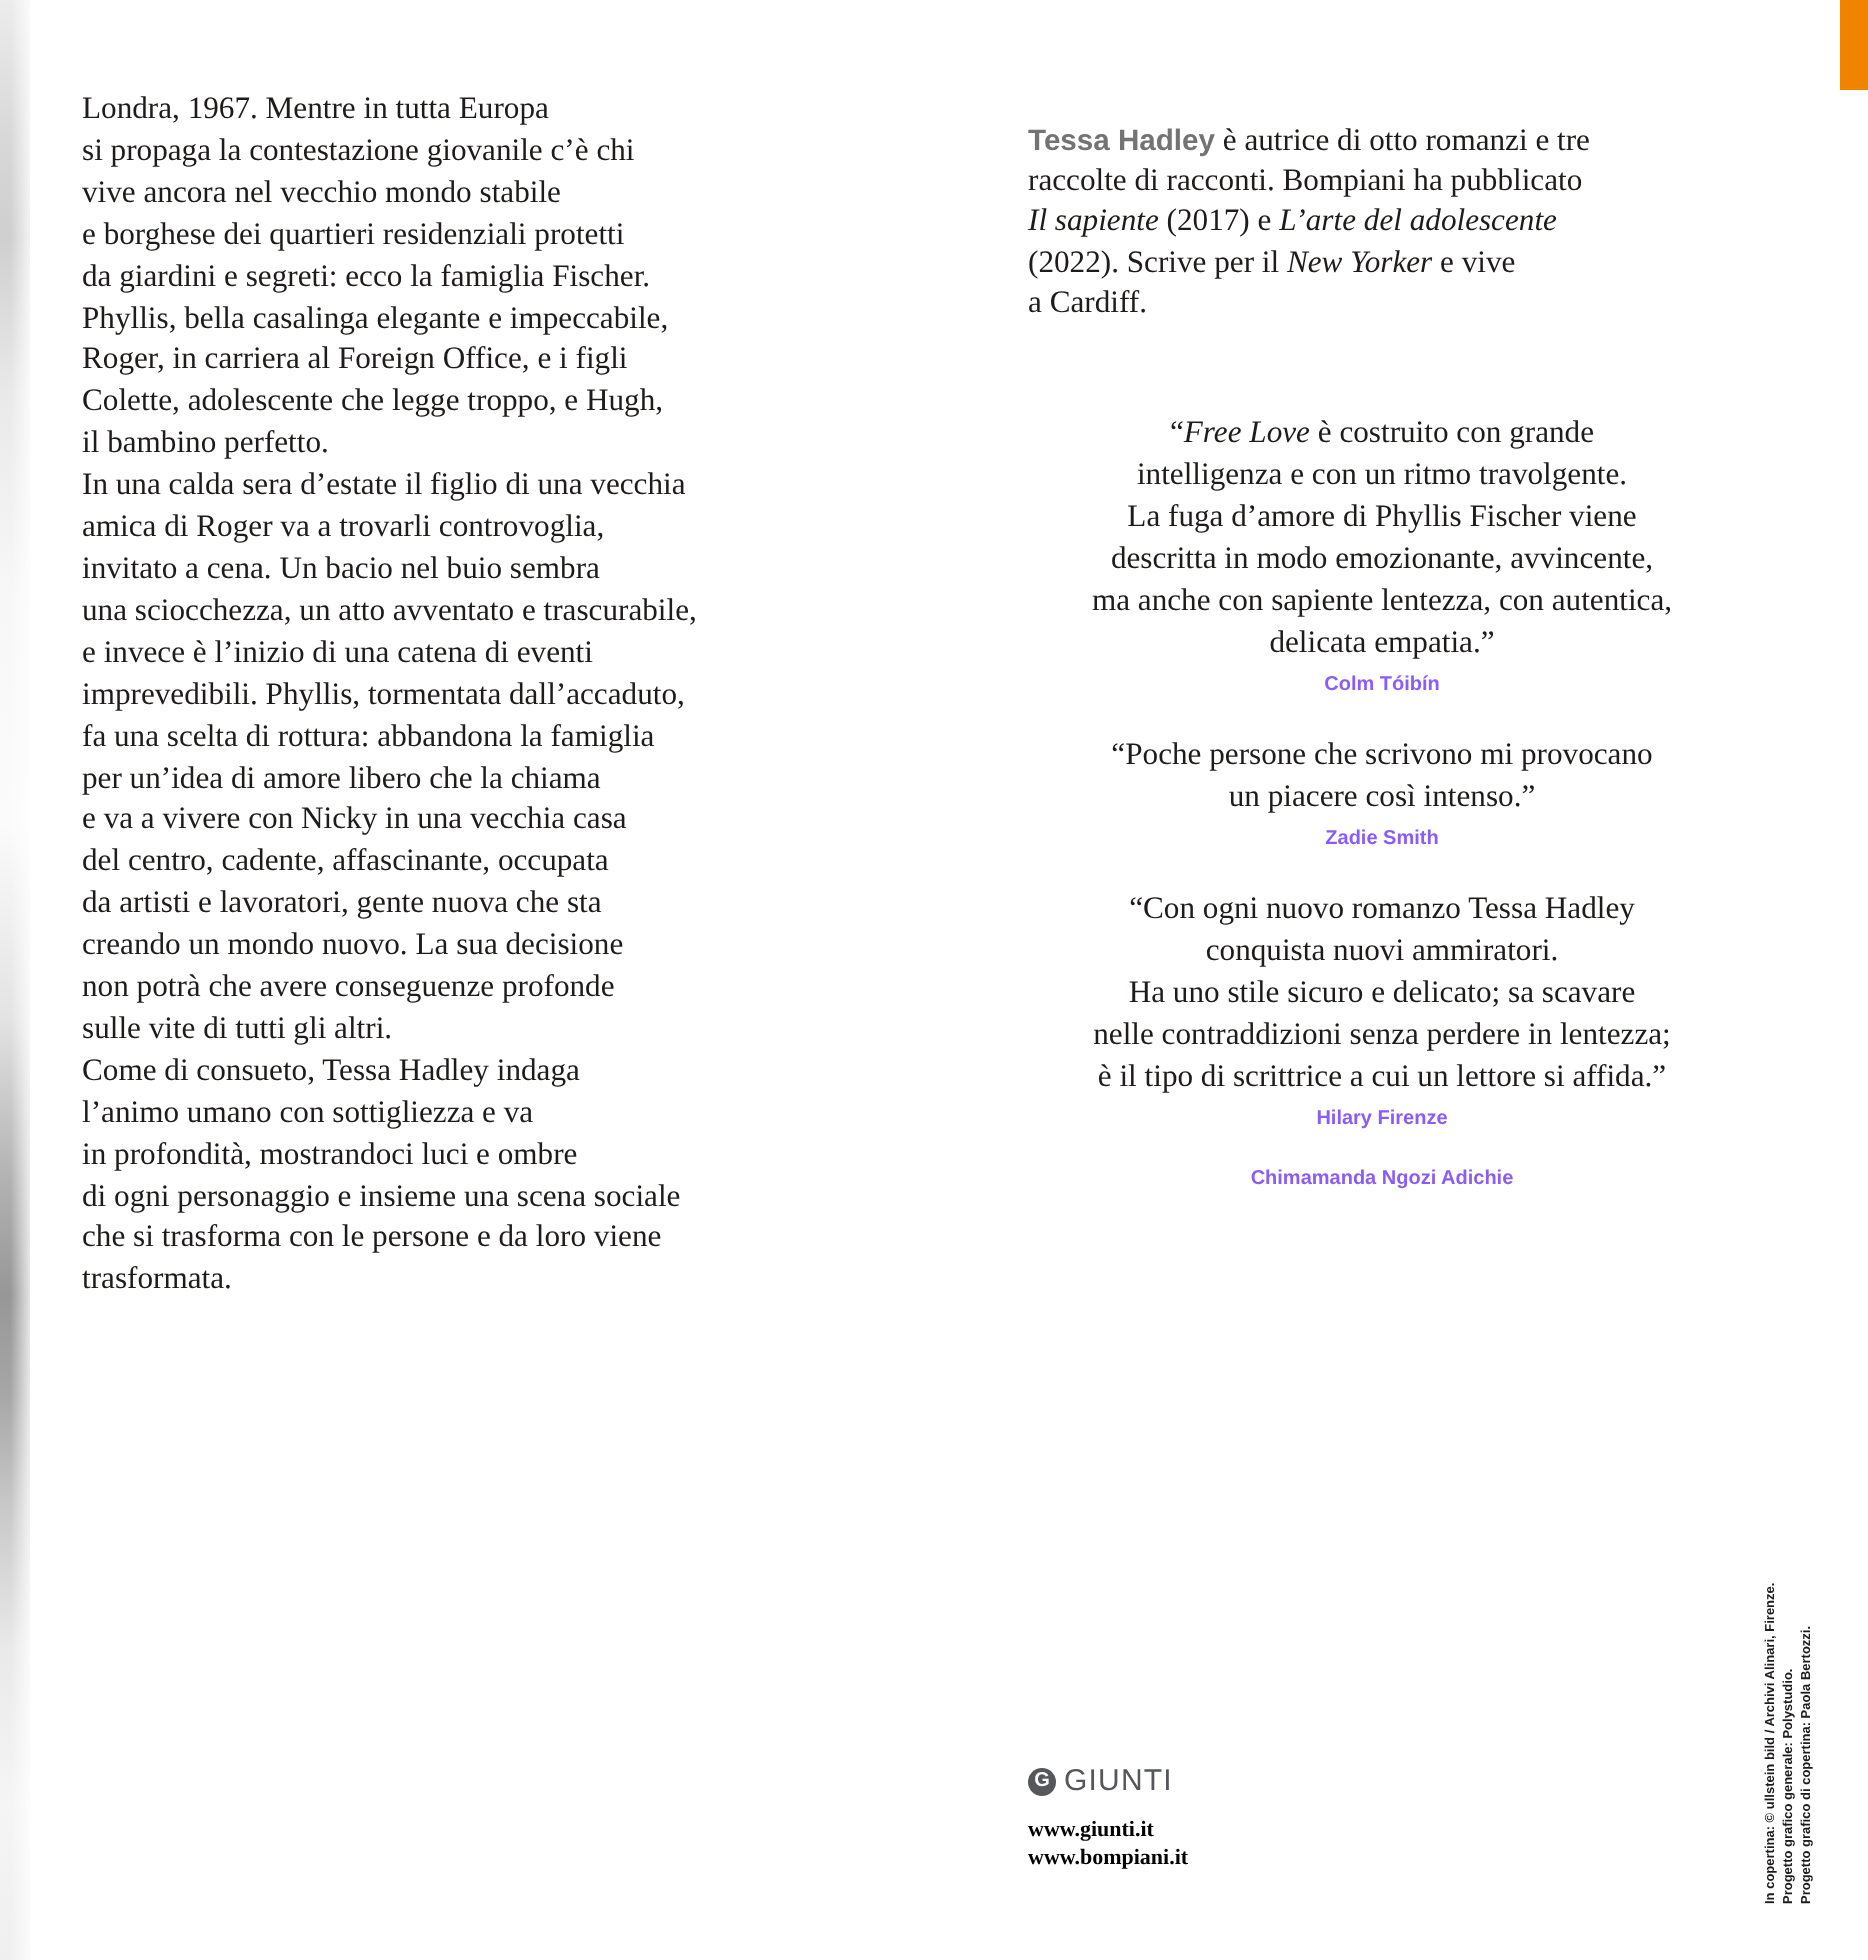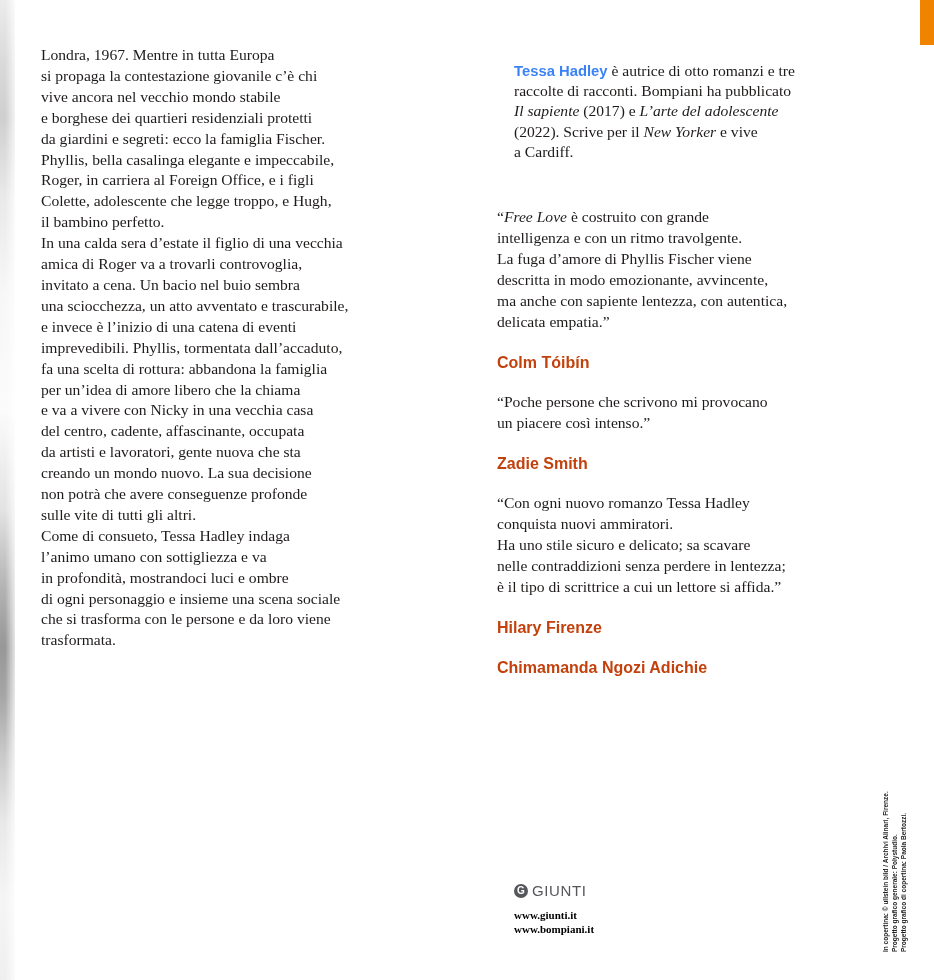--- a/index.html
+++ b/index.html
@@ -44,41 +44,42 @@
     position: absolute; left: 514px; top: 45px;
     width: 362px;
     font-size: 15.6px;
     line-height: 20.4px;
     white-space: pre-line;
   }
   .author-name {
     font-family: "Liberation Sans", sans-serif;
     font-weight: bold;
     font-size: 14.8px;
-    color: #3b82f6;
+    color: #737373;
   }
   .bio em { font-style: italic; }
 
   .quotes {
     position: absolute; left: 497px; top: 206px;
     width: 388px;
+    text-align: center;
   }
   .quote-block { margin-bottom: 19px; }
   .quote-text {
     font-size: 15.6px;
     line-height: 21px;
     white-space: pre-line;
   }
   .quote-text em { font-style: italic; }
   .quote-attr {
-    margin-top: 22px;
+    margin-top: 5px;
     font-family: "Liberation Sans", sans-serif;
     font-weight: bold;
-    font-size: 16px;
-    color: #c2410c;
+    font-size: 10px;
+    color: #8b5cf6;
   }
 
   .publisher {
     position: absolute; left: 514px; top: 882px;
   }
   .logo-row { display: flex; align-items: center; gap: 4px; }
   .logo-circle {
     width: 14px; height: 14px; border-radius: 50%;
     background: #56575b; color: #ffffff;
     font-family: "Liberation Sans", sans-serif;

